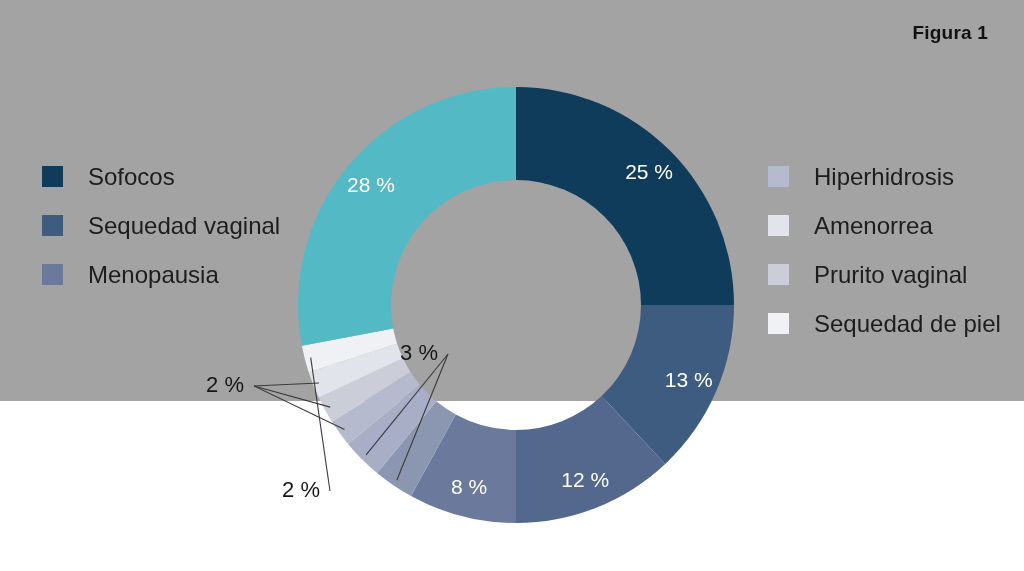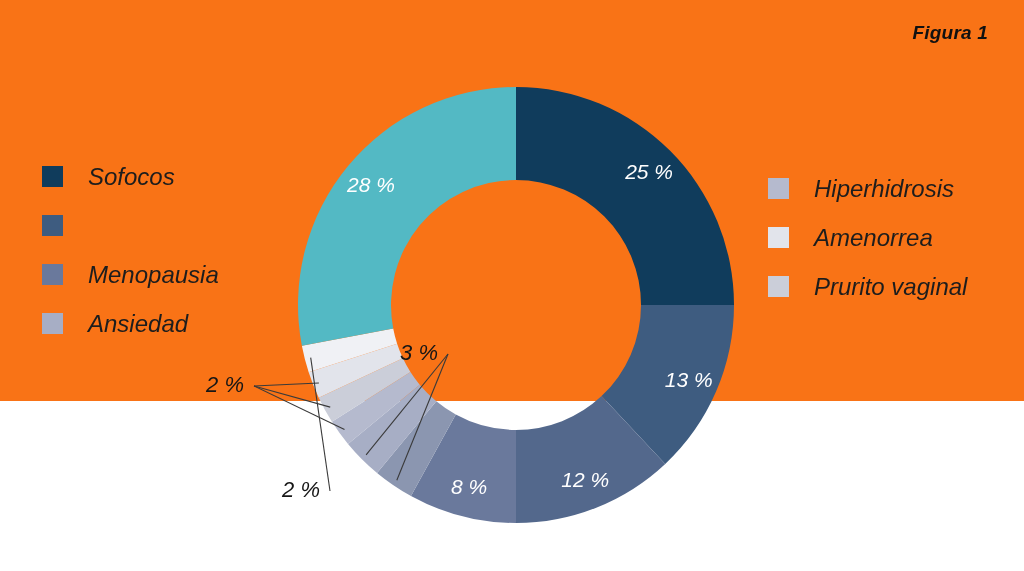--- a/index.html
+++ b/index.html
@@ -12,22 +12,21 @@
     width: 1024px;
     height: 571px;
     font-family: "Liberation Sans", sans-serif;
     color: #1a1a1a;
     overflow: hidden;
   }
   #canvas {
     position: relative;
     width: 1024px;
     height: 401px;
-    background: #f97316;
-    font-style: italic;
+    background: #a3a3a3;
   }
 
   
   #figure-title {
     position: absolute;
     top: 22px;
     right: 36px;
     font-size: 19px;
     font-weight: bold;
     letter-spacing: 0.2px;
@@ -35,21 +34,21 @@
     white-space: nowrap;
   }
 
   
   .legend {
     position: absolute;
     display: flex;
     flex-direction: column;
   }
   #legend-left  { left: 42px;  top: 152px; }
-  #legend-right { left: 768px; top: 164px; }
+  #legend-right { left: 768px; top: 152px; }
 
   .legend-item {
     display: flex;
     align-items: center;
     height: 49px;
   }
   .legend-swatch {
     width: 21px;
     height: 21px;
     flex: 0 0 21px;
@@ -97,28 +96,25 @@
 
   <div id="figure-title">Figura 1</div>
 
   <div class="legend" id="legend-left">
       <div class="legend-item">
         <span class="legend-swatch" style="background: rgb(16, 60, 92);"></span>
         <span class="legend-label">Sofocos</span>
       </div>
       <div class="legend-item">
         <span class="legend-swatch" style="background: rgb(62, 92, 128);"></span>
+        <span class="legend-label">Sequedad vaginal</span>
       </div>
       <div class="legend-item">
         <span class="legend-swatch" style="background: rgb(106, 121, 156);"></span>
         <span class="legend-label">Menopausia</span>
-      </div>
-      <div class="legend-item">
-        <span class="legend-swatch" style="background: rgb(167, 174, 197);"></span>
-        <span class="legend-label">Ansiedad</span>
       </div>
     </div>
 
   <div id="chart-wrap">
     <svg id="donut-svg" width="1024" height="571" viewBox="0 0 1024 571">
       <g id="slices-group">
           <path d="M 516 87 A 218 218 0 0 1 734 305 L 641 305 A 125 125 0 0 0 516 180 Z" fill="#103c5c"></path>
           <path d="M 734 305 A 218 218 0 0 1 665.2312690924541 463.91516077786775 L 601.568388241086 396.1210784276764 A 125 125 0 0 0 641 305 Z" fill="#3e5c80"></path>
           <path d="M 665.2312690924541 463.91516077786775 A 218 218 0 0 1 516 523 L 516 430 A 125 125 0 0 0 601.568388241086 396.1210784276764 Z" fill="#53688c"></path>
           <path d="M 516 523 A 218 218 0 0 1 410.97769904582606 496.03485624956227 L 455.78079073728554 414.53833500548296 A 125 125 0 0 0 516 430 Z" fill="#6a799c"></path>
@@ -159,15 +155,19 @@
         <span class="legend-label">Hiperhidrosis</span>
       </div>
       <div class="legend-item">
         <span class="legend-swatch" style="background: rgb(226, 228, 235);"></span>
         <span class="legend-label">Amenorrea</span>
       </div>
       <div class="legend-item">
         <span class="legend-swatch" style="background: rgb(203, 206, 217);"></span>
         <span class="legend-label">Prurito vaginal</span>
       </div>
+      <div class="legend-item">
+        <span class="legend-swatch" style="background: rgb(240, 241, 245);"></span>
+        <span class="legend-label">Sequedad de piel</span>
+      </div>
     </div>
 
 </div>
 
 </body></html>

